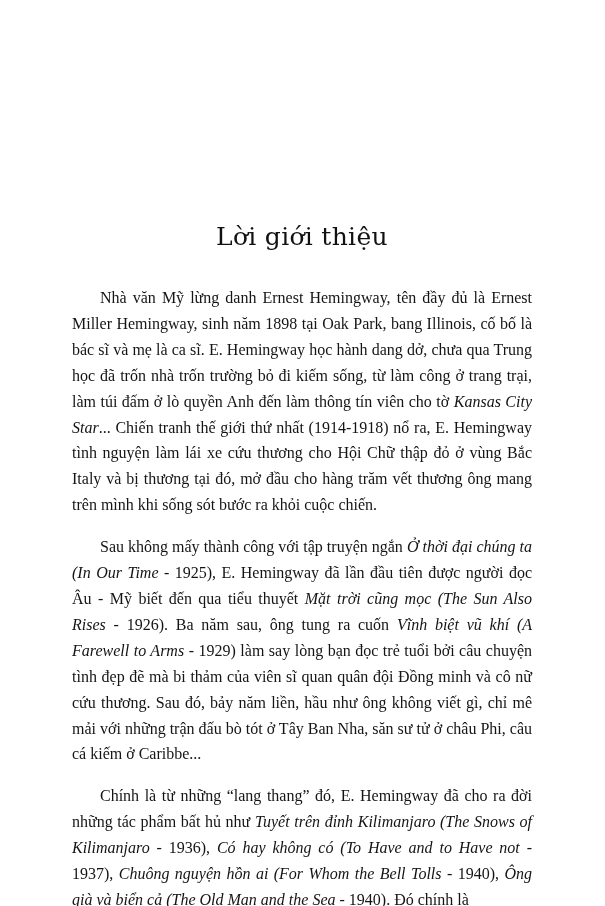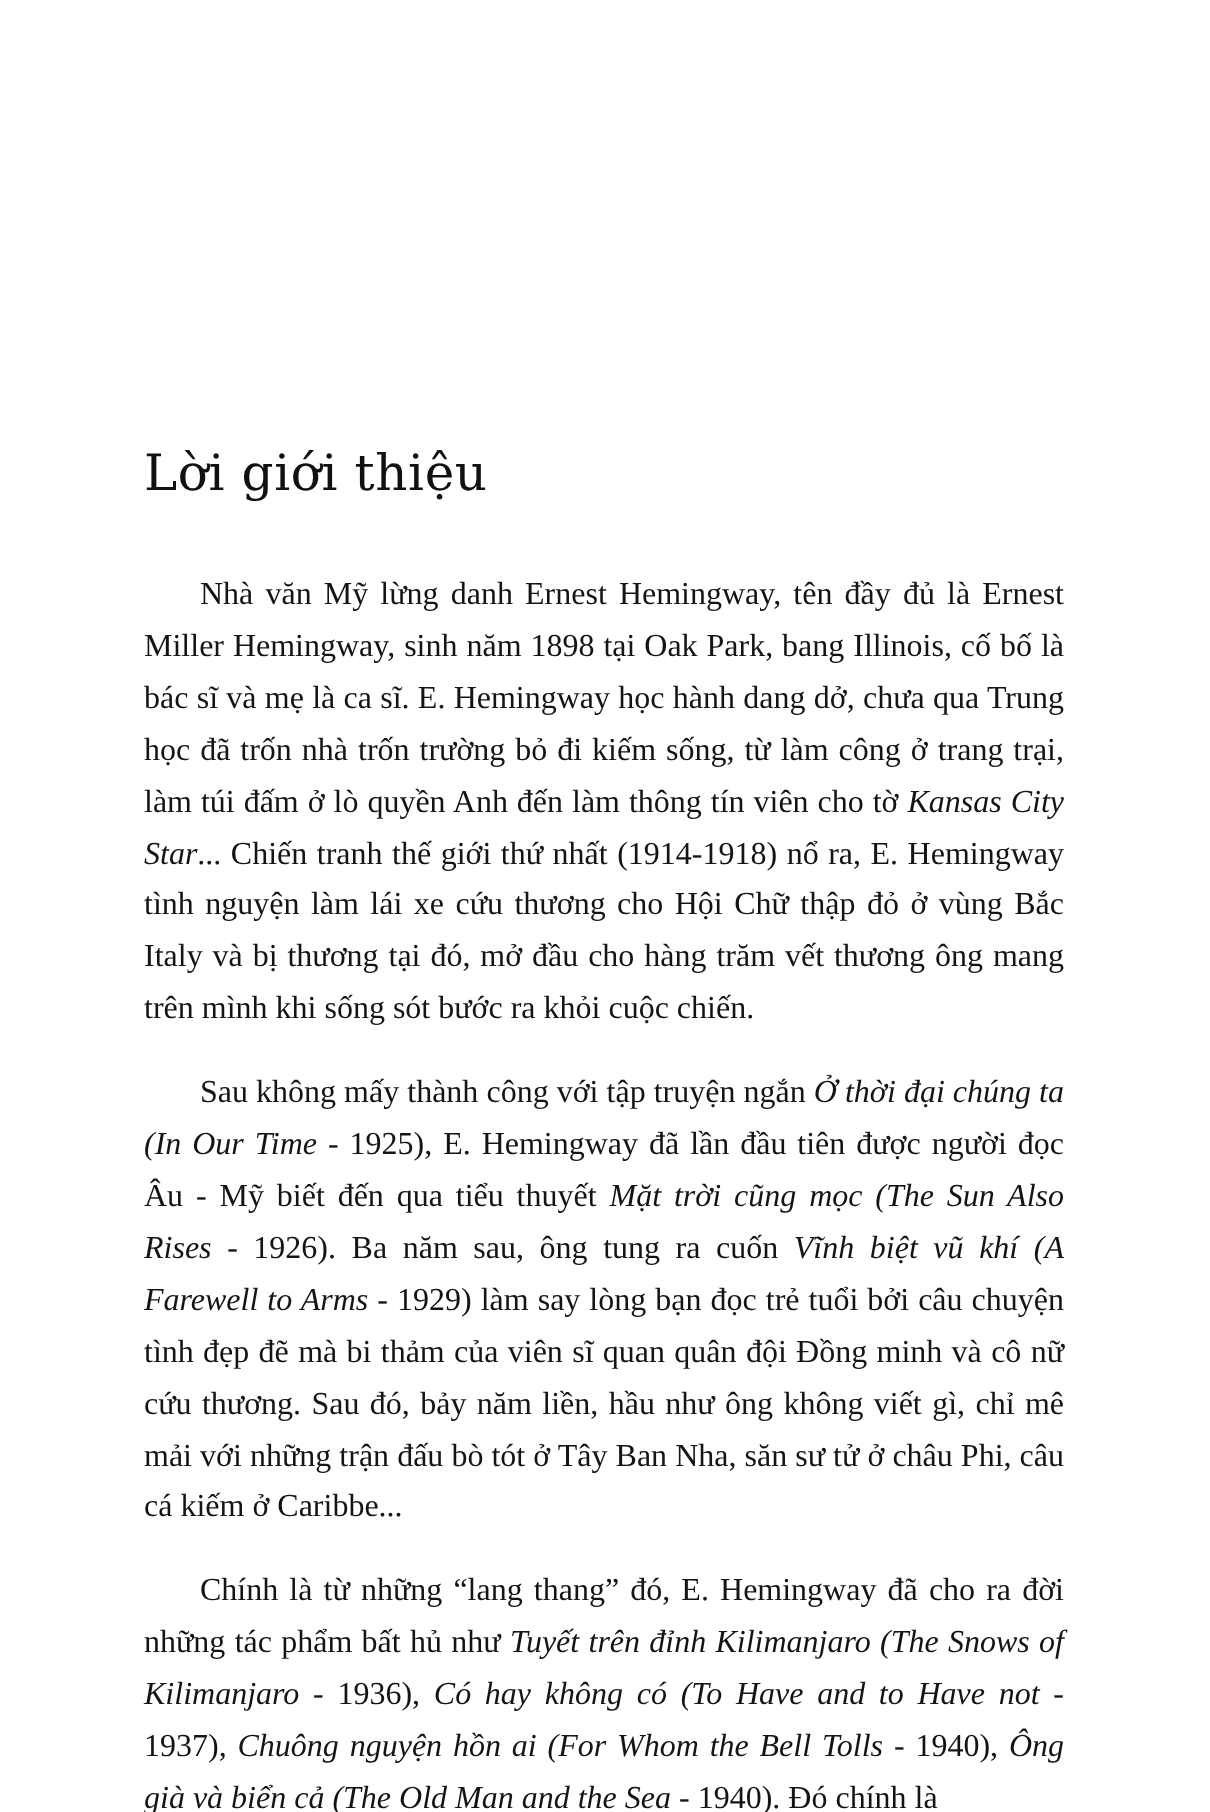--- a/index.html
+++ b/index.html
@@ -24,20 +24,21 @@
   .content {
     position: absolute;
     left: 72px;
     top: 222px;
     width: 460px;
   }
   .doc-title {
     font-family: "DejaVu Serif", serif;
     font-size: 25px;
     font-weight: normal;
+    text-align: center;
     letter-spacing: 0.3px;
     margin: 0 0 34px 0;
     color: #111111;
   }
   .para {
     font-size: 16px;
     line-height: 1.62;
     text-align: justify;
     text-justify: inter-word;
     margin: 0 0 0 0;

